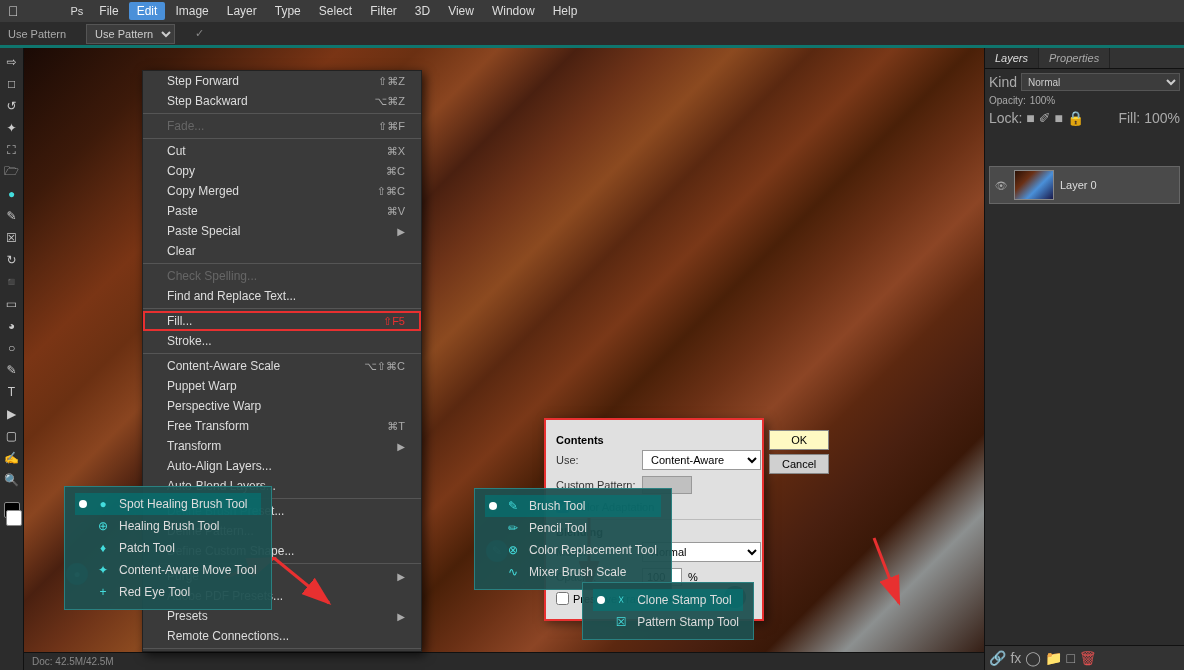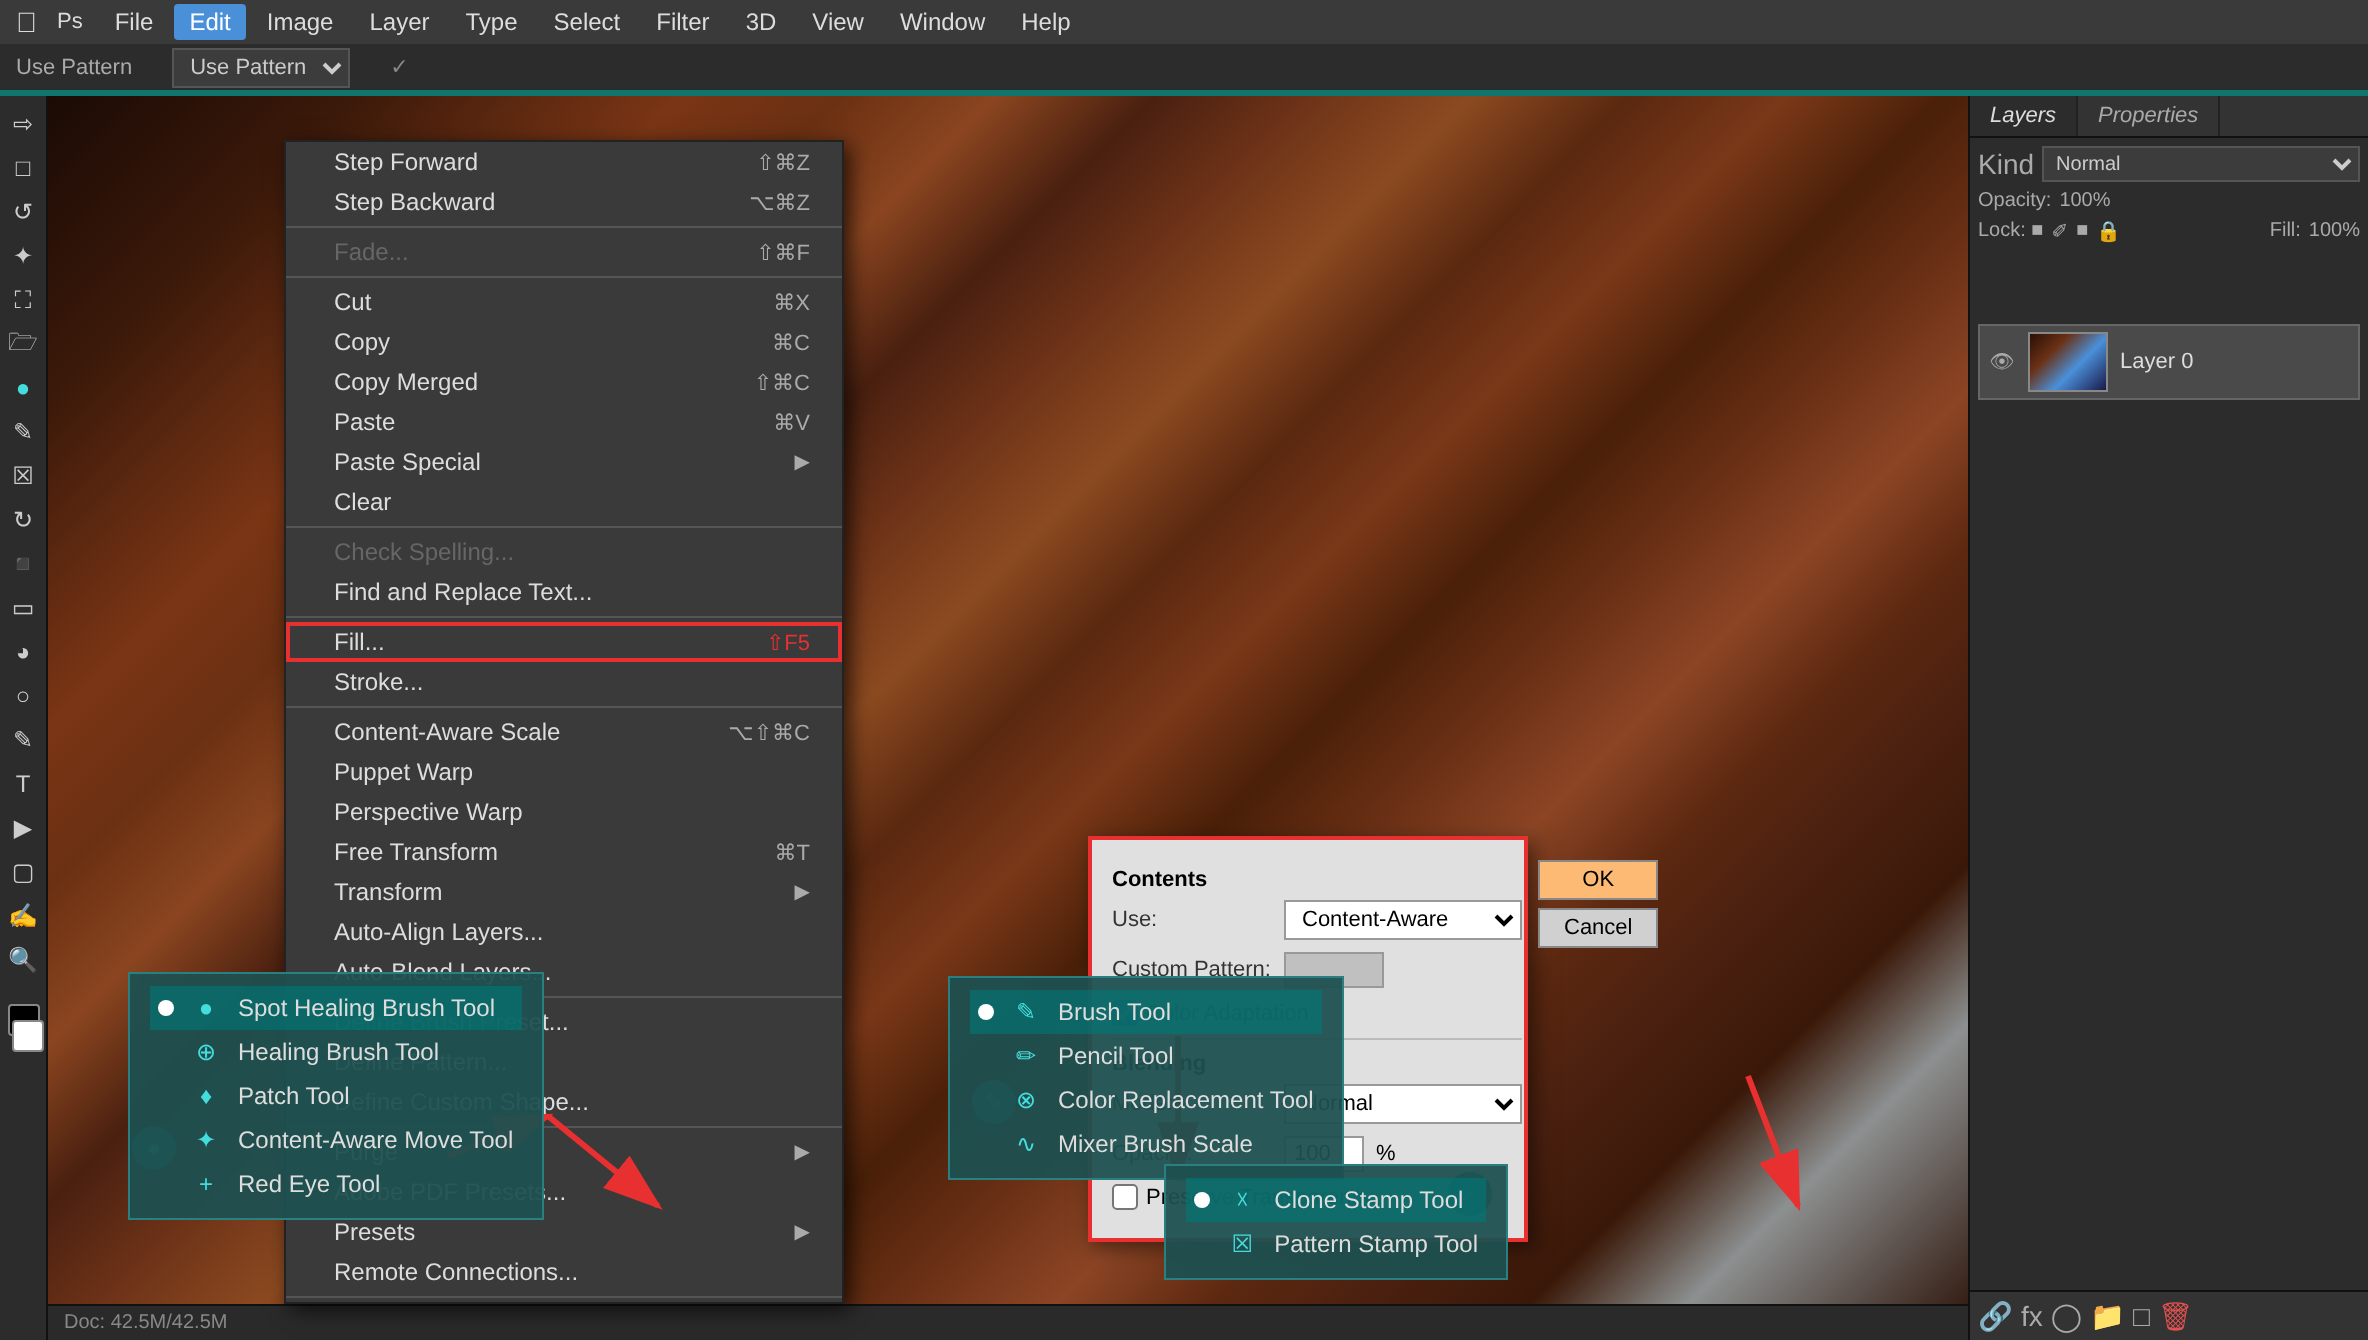--- a/index.html
+++ b/index.html
@@ -27,21 +27,21 @@
     }
     .menu-bar-item {
       padding: 2px 8px;
       font-size: 12px;
       color: #ddd;
       cursor: pointer;
       border-radius: 2px;
     }
     .menu-bar-item.active { background: #4a90d9; color: white; }
     .apple-logo { margin-right: 8px; font-size: 14px; color: #ddd; }
-    .ps-logo { font-weight: normal; color: #ddd; margin-right: 6px; }
+    .ps-logo { font-weight: normal; color: #ddd; margin-right: 6px; margin-left: 42px; }
 
     
     .options-bar {
       height: 26px;
       background: #2c2c2c;
       border-bottom: 3px solid #0f766e;
       display: flex;
       align-items: center;
       padding: 0 8px;
       gap: 20px;
@@ -256,21 +256,21 @@
     }
     .dialog-btn {
       background: #d0d0d0;
       border: 1px solid #888;
       padding: 3px 12px;
       font-size: 11px;
       cursor: pointer;
       min-width: 60px;
       text-align: center;
     }
-    .dialog-btn.ok { background: #fdba74; }
+    .dialog-btn.ok { background: #fef9c3; }
     .dialog-section { font-weight: bold; margin: 4px 0; font-size: 11px; }
     .dialog-divider { height: 1px; background: #bbb; margin: 6px 0; }
     .dialog-checkbox-row {
       display: flex;
       align-items: center;
       gap: 4px;
       margin-bottom: 4px;
     }
     .dialog-buttons {
       display: flex;
@@ -702,21 +702,21 @@
       <div class="layers-controls">
         <span style="font-size:14px;color:#aaa;">Kind</span>
         <select style="background:#3c3c3c;color:#ccc;border:1px solid #555;font-size:10px;height:18px;flex:1;">
           <option>Normal</option>
         </select>
       </div>
       <div class="layers-options-row">
         <span>Opacity:</span>
         <span>100%</span>
       </div>
-      <div style="font-size:10px;color:#aaa;margin-bottom:4px;display:flex;gap:4px;">
+      <div style="font-size:14px;color:#aaa;margin-bottom:4px;display:flex;gap:4px;">
         <span>Lock: ■</span>
         <span>✐</span>
         <span>■</span>
         <span>🔒</span>
         <span style="margin-left:auto;">Fill:</span>
         <span>100%</span>
       </div>
       <div class="layer-item">
         <div class="layer-eye">👁</div>
         <div class="layer-thumb"></div>

